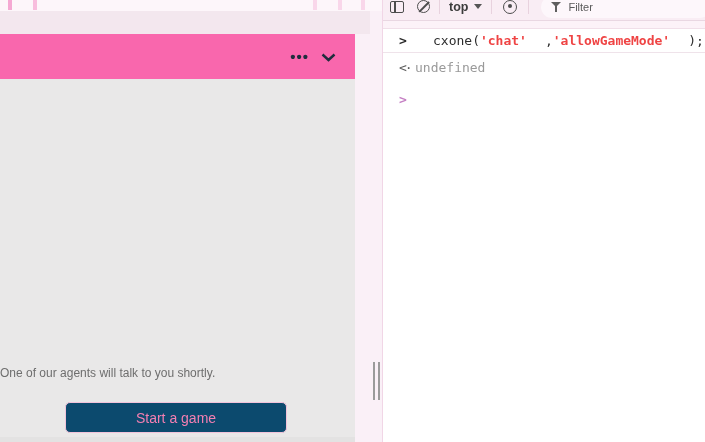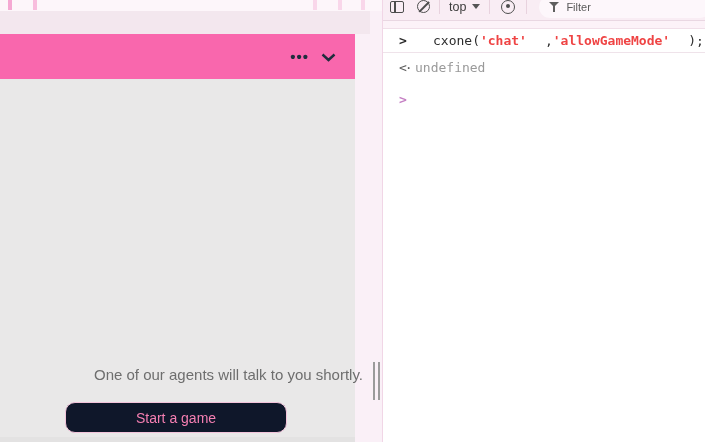--- a/index.html
+++ b/index.html
@@ -22,24 +22,24 @@
 
   
   .chat { position:absolute; left:0; top:34px; width:355px; height:408px; background:#e9e8e8; }
   .chat-header { position:absolute; left:0; top:0; width:355px; height:45px; background:#f967ad;
                  display:flex; align-items:center; justify-content:flex-end; padding-right:18px; }
   .menu-dots { color:#1f2d3d; font-weight:bold; font-size:15px; letter-spacing:1px; line-height:1;
                margin-right:10px; cursor:pointer; }
   .chev-btn { width:18px; height:14px; display:flex; align-items:center; justify-content:center; cursor:pointer; }
 
   .chat-body { position:absolute; left:0; top:45px; width:355px; height:363px; }
-  .chat-msg { position:absolute; left:8px; top:287px; width:355px; text-align:right;
-              font-size:15px; color:#6e6e6e; }
+  .chat-msg { position:absolute; left:0; top:287px; width:355px; text-align:left;
+              font-size:12px; color:#6e6e6e; }
   .start-btn { position:absolute; left:65px; top:323px; width:222px; height:31px;
-               background:#0f172a; border:1px solid #f2c3da; border-radius:10px;
+               background:#0c4a6e; border:1px solid #f2c3da; border-radius:5px;
                color:#f57fb2; font-size:14px; font-family:"Liberation Sans", sans-serif;
                display:flex; align-items:center; justify-content:center; cursor:pointer; }
   .chat-shade { position:absolute; left:0; bottom:0; width:355px; height:5px; background:#e3e2e2; }
 
   
   .drag-handle { position:absolute; left:370px; top:362px; width:12px; height:38px;
                  display:flex; gap:3px; justify-content:center; cursor:col-resize; }
   .drag-handle .bar { width:2px; height:38px; background:#9b9b9b; }
 
   
@@ -54,21 +54,21 @@
 
   .icon-btn { display:flex; align-items:center; justify-content:center; cursor:pointer; }
 
   .sidebar-glyph { width:14px; height:12px; border:1.5px solid #4d4d4d; border-radius:2px; position:relative; }
   .sidebar-glyph::after { content:""; position:absolute; left:3px; top:0; bottom:0; width:1.5px; background:#4d4d4d; }
 
   .clear-glyph { width:13px; height:13px; border:1.5px solid #4d4d4d; border-radius:50%; position:relative; margin-left:13px; }
   .clear-glyph::after { content:""; position:absolute; left:-1px; top:5px; width:14px; height:1.5px;
                         background:#4d4d4d; transform:rotate(-45deg); }
 
-  .ctx-select { display:flex; align-items:center; gap:6px; color:#3c3c3c; font-size:12.5px; cursor:pointer; }
+  .ctx-select { display:flex; align-items:center; gap:6px; color:#3c3c3c; font-size:12.5px; cursor:pointer;font-weight:bold; }
   .caret-down { width:0; height:0; border-left:4px solid transparent; border-right:4px solid transparent;
                 border-top:5px solid #555; }
 
   .eye-glyph { width:14px; height:14px; border:1.5px solid #4d4d4d; border-radius:50%;
                position:relative; margin:0 2px; }
   .eye-glyph::after { content:""; position:absolute; left:3.5px; top:3.5px; width:4px; height:4px;
                       border-radius:50%; background:#4d4d4d; }
 
   .filter-pill { flex:1; height:22px; background:#fdf7fb; border-radius:11px; margin-left:3px; margin-right:-6px;
                  display:flex; align-items:center; padding-left:10px; gap:7px; cursor:text; }

